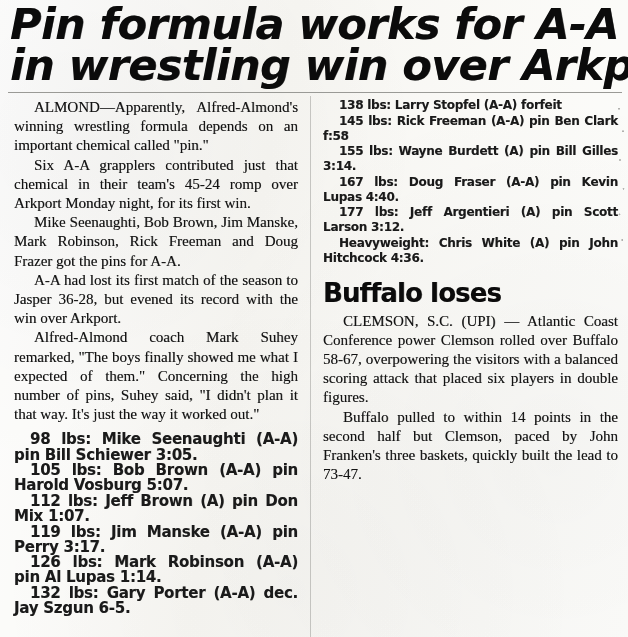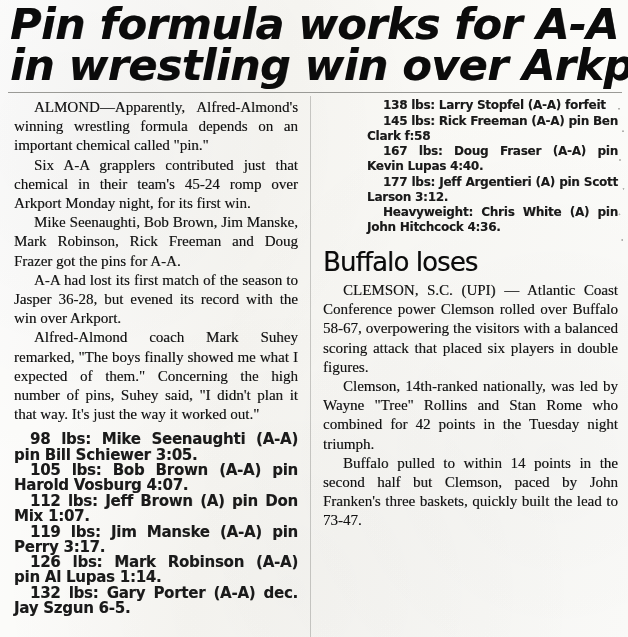--- a/index.html
+++ b/index.html
@@ -112,21 +112,21 @@
     text-shadow: 0.3px 0 0 rgba(0,0,0,0.35);
   }
   .agate-right p {
     font-size: 12.0px;
     line-height: 15.0px;
   }
 
   
   .subhead {
     font-family: "DejaVu Sans", sans-serif;
-    font-weight: 400;
+    font-weight: 700;
     font-size: 26px;
     line-height: 30px;
     letter-spacing: -0.9px;
     color: #0b0b0b;
     margin: 12px 0 4px 0;
     text-shadow: 0.4px 0 0 rgba(0,0,0,0.5);
   }
 
   
   .speckle {
@@ -165,43 +165,43 @@
       <div class="body">
         <p class="first">ALMOND—Apparently, Alfred-Almond's winning wrestling formula depends on an important chemical called "pin."</p>
         <p>Six A-A grapplers contributed just that chemical in their team's 45-24 romp over Arkport Monday night, for its first win.</p>
         <p>Mike Seenaughti, Bob Brown, Jim Manske, Mark Robinson, Rick Freeman and Doug Frazer got the pins for A-A.</p>
         <p>A-A had lost its first match of the season to Jasper 36-28, but evened its record with the win over Arkport.</p>
         <p>Alfred-Almond coach Mark Suhey remarked, "The boys finally showed me what I expected of them." Concerning the high number of pins, Suhey said, "I didn't plan it that way. It's just the way it worked out."</p>
       </div>
 
       <div class="agate">
         <p>98 lbs: Mike Seenaughti (A-A) pin Bill Schiewer 3:05.</p>
-        <p>105 lbs: Bob Brown (A-A) pin Harold Vosburg 4:07.</p>
+        <p>105 lbs: Bob Brown (A-A) pin Harold Vosburg 5:07.</p>
         <p>112 lbs: Jeff Brown (A) pin Don Mix 1:07.</p>
         <p>119 lbs: Jim Manske (A-A) pin Perry 3:17.</p>
         <p>126 lbs: Mark Robinson (A-A) pin Al Lupas 1:14.</p>
         <p>132 lbs: Gary Porter (A-A) dec. Jay Szgun 6-5.</p>
       </div>
     </div>
 
     <div class="col col-right">
 
-      <div class="agate agate-right" style="margin-top:0;margin-left:44px;">
+      <div class="agate agate-right" style="margin-top:0;">
         <p>138 lbs: Larry Stopfel (A-A) forfeit</p>
         <p>145 lbs: Rick Freeman (A-A) pin Ben Clark f:58</p>
+        <p>155 lbs: Wayne Burdett (A) pin Bill Gilles 3:14.</p>
         <p>167 lbs: Doug Fraser (A-A) pin Kevin Lupas 4:40.</p>
         <p>177 lbs: Jeff Argentieri (A) pin Scott Larson 3:12.</p>
         <p>Heavyweight: Chris White (A) pin John Hitchcock 4:36.</p>
       </div>
 
       <div class="subhead">Buffalo loses</div>
 
       <div class="body">
         <p class="first">CLEMSON, S.C. (UPI) — Atlantic Coast Conference power Clemson rolled over Buffalo 58-67, overpowering the visitors with a balanced scoring attack that placed six players in double figures.</p>
-        <p>Clemson, 14th-ranked nationally, was led by Wayne "Tree" Rollins and Stan Rome who combined for 42 points in the Tuesday night triumph.</p>
         <p>Buffalo pulled to within 14 points in the second half but Clemson, paced by John Franken's three baskets, quickly built the lead to 73-47.</p>
       </div>
     </div>
 
   </div>
 
   <div class="speckle"></div>
 </div>
 
 </body></html>

